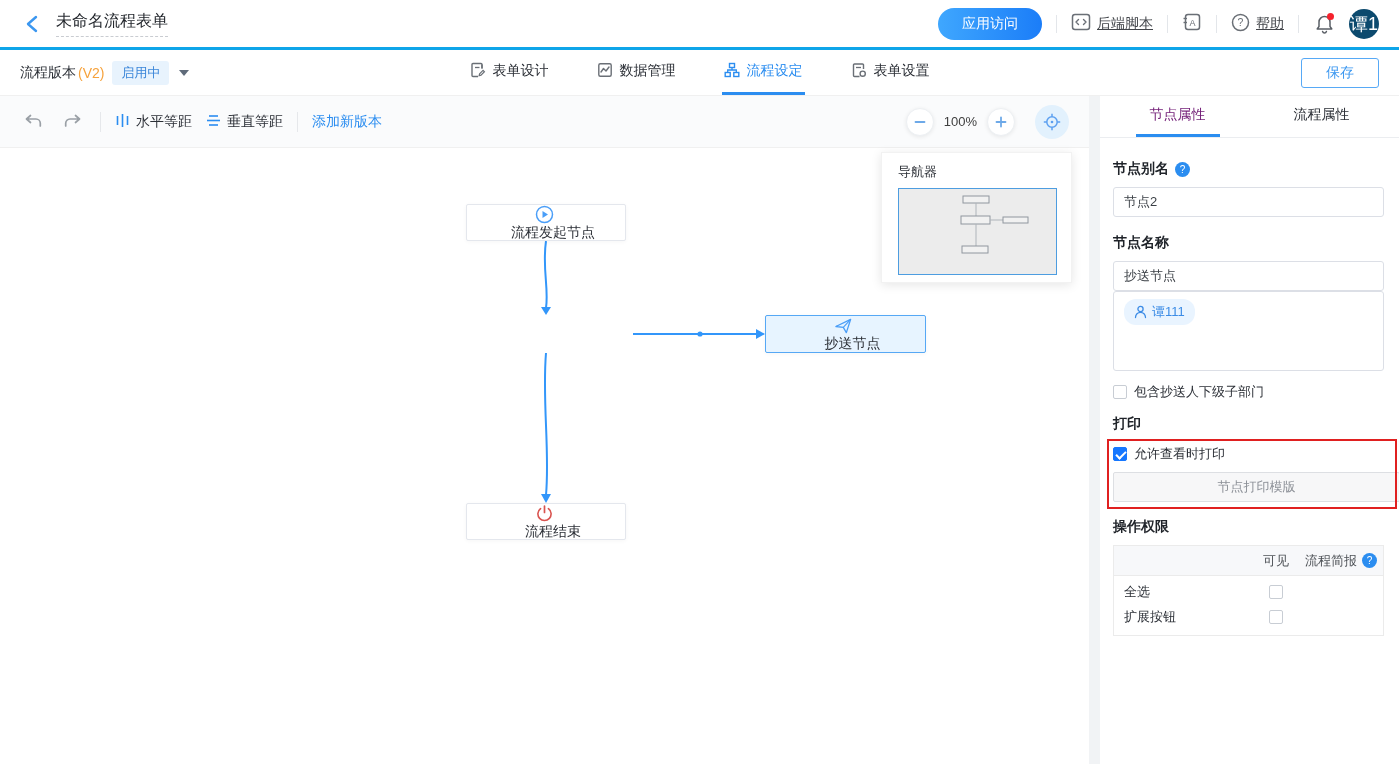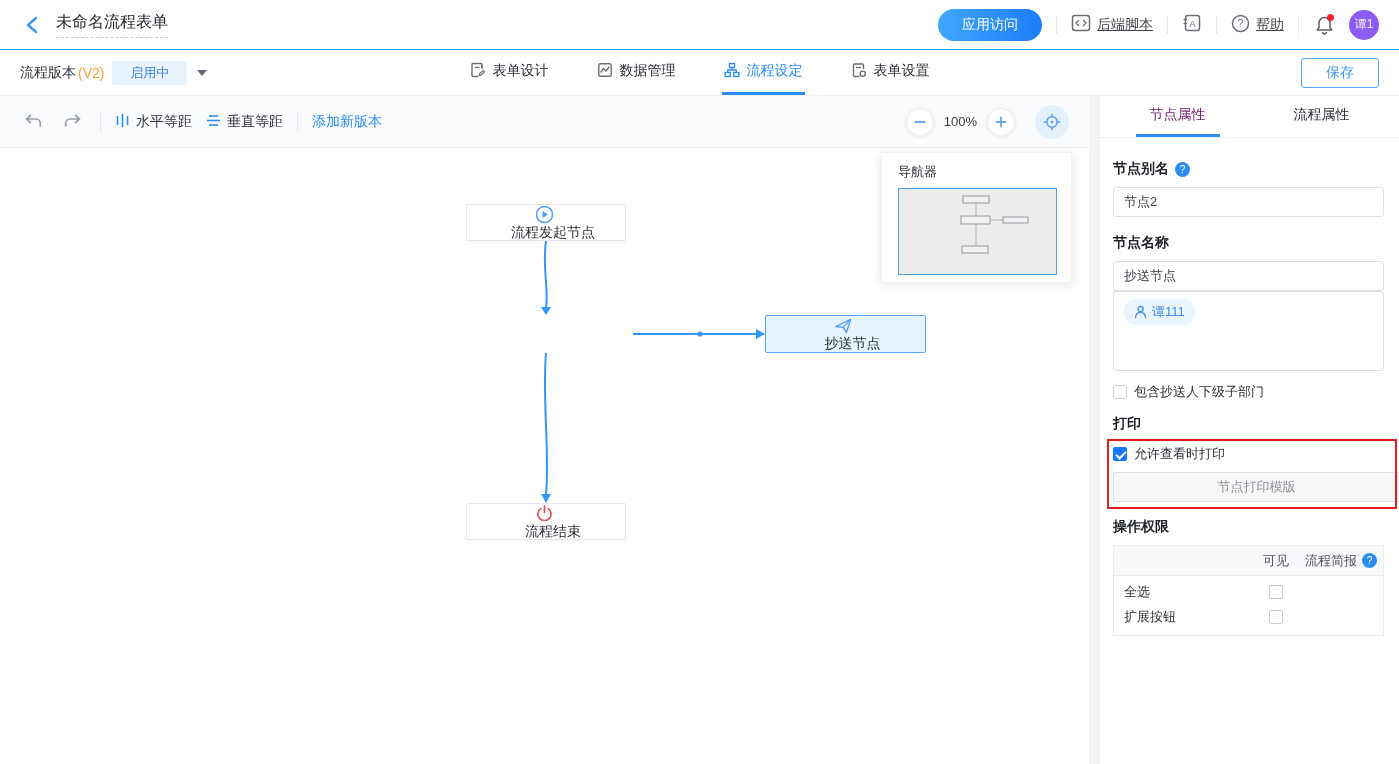--- a/index.html
+++ b/index.html
@@ -1,42 +1,42 @@
 <!DOCTYPE html>
 <html><head>
 <meta charset="utf-8">
 <style>
   * { margin:0; padding:0; box-sizing:border-box; }
   html,body { width:1399px; height:764px; overflow:hidden; background:#fff;
     font-family:"Liberation Sans","DejaVu Sans",sans-serif; color:#262626; }
   .app { width:1399px; height:764px; display:flex; flex-direction:column; }
 
   
-  .top-header { height:50px; background:#fff; border-bottom:1px solid #0ea5e9;
+  .top-header { height:50px; background:#fff; border-bottom:3px solid #0ea5e9;
     display:flex; align-items:center; padding:0 20px; flex:none; }
   .back-btn { width:24px; height:24px; display:flex; align-items:center; justify-content:center; cursor:pointer; }
   .page-title { font-size:16px; color:#1f2329; margin-left:12px; padding-bottom:4px;
     border-bottom:1px dashed #c9ccd1; line-height:22px; }
   .header-right { margin-left:auto; display:flex; align-items:center; gap:14px; }
   .pill-btn { height:32px; padding:0 24px; border:none; border-radius:16px; color:#fff; font-size:14px;
     background:linear-gradient(90deg,#3fa7fe,#1b7df8); cursor:pointer; display:flex; align-items:center; }
   .hdiv { width:1px; height:18px; background:#e3e6ea; }
   .hdr-item { display:flex; align-items:center; gap:6px; font-size:14px; color:#42454a; cursor:pointer;text-decoration:underline; }
   .bell-wrap { position:relative; width:22px; height:22px; display:flex; align-items:center; justify-content:center; cursor:pointer; }
   .bell-dot { position:absolute; top:0; right:1px; width:7px; height:7px; border-radius:50%; background:#f5222d; }
-  .avatar { width:30px; height:30px; border-radius:50%; background:#8b5cf6; color:#fff; font-size:12px;
+  .avatar { width:30px; height:30px; border-radius:50%; background:#0c4a6e; color:#fff; font-size:18px;
     display:flex; align-items:center; justify-content:center; cursor:pointer; }
 
   
   .version-bar { height:46px; background:#fff; border-bottom:1px solid #f0f0f0;
     display:flex; align-items:stretch; padding:0 20px; flex:none; }
   .vb-left { display:flex; align-items:center; gap:8px; width:280px; }
   .vb-label { font-size:14px; color:#2b2f36; }
   .vb-tag { font-size:14px; color:#f6a23c; }
-  .status-badge { background:#e8f3fd; color:#3b86d9; font-size:13px; border-radius:3px; padding:3px 18px; }
+  .status-badge { background:#e8f3fd; color:#3b86d9; font-size:13px; border-radius:3px; padding:3px 9px; }
   .caret-down { width:0; height:0; border-left:5px solid transparent; border-right:5px solid transparent;
     border-top:6px solid #5f6b7a; margin-left:2px; cursor:pointer; }
   .center-tabs { display:flex; align-items:stretch; gap:44px; margin:0 auto; }
   .main-tab { display:flex; align-items:center; gap:7px; font-size:14px; color:#2b2f36; cursor:pointer;
     border-bottom:3px solid transparent; padding:0 2px; }
   .main-tab.active { color:#2b8df0; border-bottom-color:#2b8df0; }
   .vb-right { width:280px; display:flex; align-items:center; justify-content:flex-end; }
   .save-btn { width:78px; height:30px; background:#fff; border:1px solid #57a9f6; color:#3b97f0;
     font-size:14px; border-radius:3px; cursor:pointer; }
 

